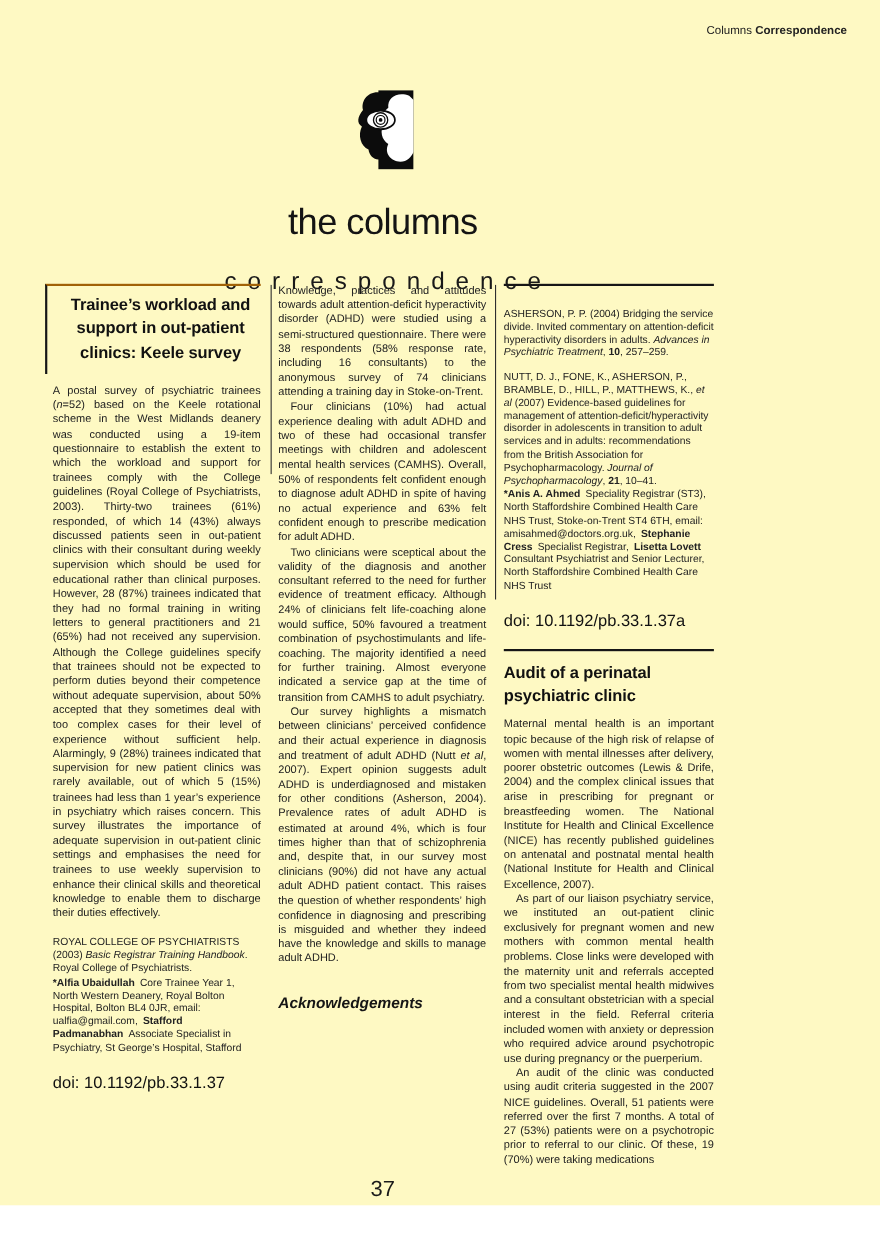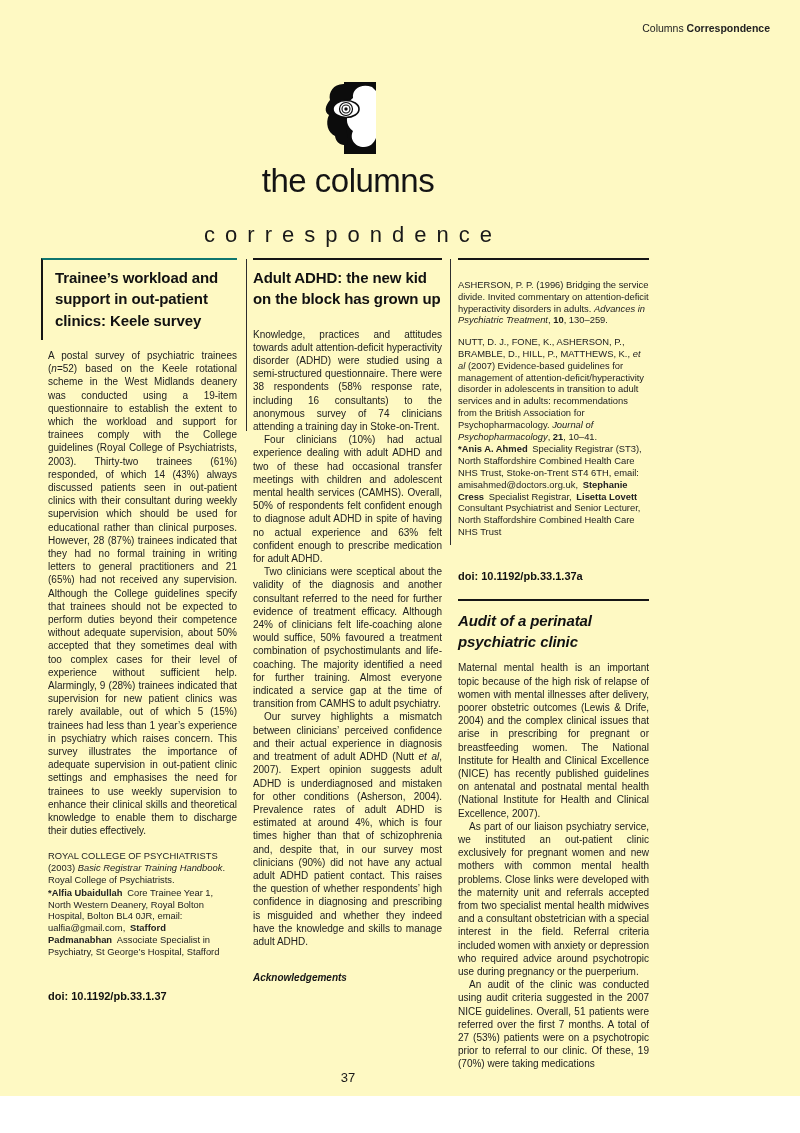--- a/index.html
+++ b/index.html
@@ -6,54 +6,54 @@
   .page{position:relative;width:800px;height:1096px;background:#fef9c3;overflow:hidden;
         font-family:"Liberation Sans",sans-serif;color:#1b1b1b;}
 
   
   .corner-header{position:absolute;top:22px;right:30px;font-size:10.5px;color:#222;}
   .corner-header .bold{font-weight:bold;}
 
   
   .masthead{position:absolute;top:82px;left:48px;width:600px;text-align:center;}
   .logo{display:inline-block;line-height:0;}
-  .masthead-title{font-size:33px;letter-spacing:-0.5px;margin-top:4px;color:#141414;}
+  .masthead-title{font-size:33px;letter-spacing:-0.5px;margin-top:24px;color:#141414;}
   .section-heading{font-size:22px;letter-spacing:10px;text-indent:10px;margin-top:22px;color:#191919;}
 
   
   .columns{position:absolute;top:258px;left:48px;width:601px;display:flex;gap:16px;}
   .col{flex:0 0 189px;width:189px;}
   .col.c3{flex:0 0 191px;width:191px;border-top:2px solid #161616;padding-top:6px;}
 
   .letter-title{font-size:15px;line-height:1.42;font-weight:bold;letter-spacing:-0.1px;
                 margin:0 0 9px 0;color:#111;}
-  .letter-title.bracket{border-top:2px solid #0f766e;border-left:2px solid #161616;
-                        margin-left:-7px;padding:7px 0 9px 12px;}
+  .letter-title.bracket{border-top:2px solid #a16207;border-left:2px solid #161616;
+                        margin-left:-7px;padding:7px 0 9px 12px;text-align:center;}
   .letter-title.topline{border-top:2px solid #161616;padding:7px 0 9px 0;}
-  .letter-title.plain{margin-top:9px;font-style:italic;}
+  .letter-title.plain{margin-top:9px;}
 
   .body{font-size:10px;line-height:13.2px;text-align:justify;margin:0;color:#202020;}
   .indent{text-indent:11px;}
   .small{font-size:9.4px;line-height:11.8px;margin:13px 0 0 0;color:#222;}
   .ref + .ref{margin-top:10px;}
   .authors{margin-top:1px;}
-  .doi{font-size:11px;font-weight:bold;margin:32px 0 0 0;color:#111;}
-  .ack-title{font-size:10px;font-weight:bold;font-style:italic;margin:24px 0 7px 0;color:#151515;}
+  .doi{font-size:15px;font-weight:normal;margin:18px 0 0 0;color:#111;}
+  .ack-title{font-size:14px;font-weight:bold;font-style:italic;margin:24px 0 7px 0;color:#151515;}
   .divider{height:2px;background:#161616;margin-top:17px;}
 
   .b{font-weight:bold;}
   .i{font-style:italic;}
 
   
   .col-sep{position:absolute;width:1px;background:#2e2e2e;}
   .sep1{left:246px;top:259px;height:172px;}
   .sep2{left:450px;top:259px;height:286px;}
 
   .page-number{position:absolute;top:1070px;left:48px;width:600px;text-align:center;
-               font-size:13px;color:#1a1a1a;}
+               font-size:20px;color:#1a1a1a;}
   .scan-mark{position:absolute;left:621px;top:1123px;width:31px;height:10px;background:#151515;}
 </style>
 </head>
 <body>
 
 <div class="page">
 
   <div class="corner-header">
     <span>Columns</span>
     <span class="bold">Correspondence</span>
@@ -79,30 +79,29 @@
 
     <div class="col">
       <h2 class="letter-title bracket">Trainee’s workload and support in out-patient clinics: Keele survey</h2>
       <p class="body"><span>A postal survey of psychiatric trainees (</span><span class="i">n</span><span>=52) based on the Keele rotational scheme in the West Midlands deanery was conducted using a 19-item questionnaire to establish the extent to which the workload and support for trainees comply with the College guidelines (Royal College of Psychiatrists, 2003). Thirty-two trainees (61%) responded, of which 14 (43%) always discussed patients seen in out-patient clinics with their consultant during weekly supervision which should be used for educational rather than clinical purposes. However, 28 (87%) trainees indicated that they had no formal training in writing letters to general practitioners and 21 (65%) had not received any supervision. Although the College guidelines specify that trainees should not be expected to perform duties beyond their competence without adequate supervision, about 50% accepted that they sometimes deal with too complex cases for their level of experience without sufficient help. Alarmingly, 9 (28%) trainees indicated that supervision for new patient clinics was rarely available, out of which 5 (15%) trainees had less than 1 year’s experience in psychiatry which raises concern. This survey illustrates the importance of adequate supervision in out-patient clinic settings and emphasises the need for trainees to use weekly supervision to enhance their clinical skills and theoretical knowledge to enable them to discharge their duties effectively.</span></p>
       <p class="small ref"><span>ROYAL COLLEGE OF PSYCHIATRISTS (2003) </span><span class="i">Basic Registrar Training Handbook</span><span>. Royal College of Psychiatrists.</span></p>
       <p class="small authors"><span class="b">*Alfia Ubaidullah</span><span> Core Trainee Year 1, North Western Deanery, Royal Bolton Hospital, Bolton BL4 0JR, email: ualfia@gmail.com, </span><span class="b">Stafford Padmanabhan</span><span> Associate Specialist in Psychiatry, St George’s Hospital, Stafford</span></p>
       <p class="doi">doi: 10.1192/pb.33.1.37</p>
     </div>
 
     <div class="col">
-      <h2 class="letter-title topline">Adult ADHD: the new kid on the block has grown up</h2>
       <p class="body">Knowledge, practices and attitudes towards adult attention-deficit hyperactivity disorder (ADHD) were studied using a semi-structured questionnaire. There were 38 respondents (58% response rate, including 16 consultants) to the anonymous survey of 74 clinicians attending a training day in Stoke-on-Trent.</p>
       <p class="body indent">Four clinicians (10%) had actual experience dealing with adult ADHD and two of these had occasional transfer meetings with children and adolescent mental health services (CAMHS). Overall, 50% of respondents felt confident enough to diagnose adult ADHD in spite of having no actual experience and 63% felt confident enough to prescribe medication for adult ADHD.</p>
       <p class="body indent">Two clinicians were sceptical about the validity of the diagnosis and another consultant referred to the need for further evidence of treatment efficacy. Although 24% of clinicians felt life-coaching alone would suffice, 50% favoured a treatment combination of psychostimulants and life-coaching. The majority identified a need for further training. Almost everyone indicated a service gap at the time of transition from CAMHS to adult psychiatry.</p>
       <p class="body indent"><span>Our survey highlights a mismatch between clinicians’ perceived confidence and their actual experience in diagnosis and treatment of adult ADHD (Nutt </span><span class="i">et al</span><span>, 2007). Expert opinion suggests adult ADHD is underdiagnosed and mistaken for other conditions (Asherson, 2004). Prevalence rates of adult ADHD is estimated at around 4%, which is four times higher than that of schizophrenia and, despite that, in our survey most clinicians (90%) did not have any actual adult ADHD patient contact. This raises the question of whether respondents’ high confidence in diagnosing and prescribing is misguided and whether they indeed have the knowledge and skills to manage adult ADHD.</span></p>
       <h3 class="ack-title">Acknowledgements</h3>
     </div>
 
     <div class="col c3">
-      <p class="small ref"><span>ASHERSON, P. P. (1996) Bridging the service divide. Invited commentary on attention-deficit hyperactivity disorders in adults. </span><span class="i">Advances in Psychiatric Treatment</span><span>, </span><span class="b">10</span><span>, 130–259.</span></p>
+      <p class="small ref"><span>ASHERSON, P. P. (2004) Bridging the service divide. Invited commentary on attention-deficit hyperactivity disorders in adults. </span><span class="i">Advances in Psychiatric Treatment</span><span>, </span><span class="b">10</span><span>, 257–259.</span></p>
       <p class="small ref"><span>NUTT, D. J., FONE, K., ASHERSON, P., BRAMBLE, D., HILL, P., MATTHEWS, K., </span><span class="i">et al</span><span> (2007) Evidence-based guidelines for management of attention-deficit/hyperactivity disorder in adolescents in transition to adult services and in adults: recommendations from the British Association for Psychopharmacology. </span><span class="i">Journal of Psychopharmacology</span><span>, </span><span class="b">21</span><span>, 10–41.</span></p>
       <p class="small authors"><span class="b">*Anis A. Ahmed</span><span> Speciality Registrar (ST3), North Staffordshire Combined Health Care NHS Trust, Stoke-on-Trent ST4 6TH, email: amisahmed@doctors.org.uk, </span><span class="b">Stephanie Cress</span><span> Specialist Registrar, </span><span class="b">Lisetta Lovett</span><span> Consultant Psychiatrist and Senior Lecturer, North Staffordshire Combined Health Care NHS Trust</span></p>
       <p class="doi">doi: 10.1192/pb.33.1.37a</p>
       <div class="divider"></div>
       <h2 class="letter-title plain">Audit of a perinatal psychiatric clinic</h2>
       <p class="body">Maternal mental health is an important topic because of the high risk of relapse of women with mental illnesses after delivery, poorer obstetric outcomes (Lewis &amp; Drife, 2004) and the complex clinical issues that arise in prescribing for pregnant or breastfeeding women. The National Institute for Health and Clinical Excellence (NICE) has recently published guidelines on antenatal and postnatal mental health (National Institute for Health and Clinical Excellence, 2007).</p>
       <p class="body indent">As part of our liaison psychiatry service, we instituted an out-patient clinic exclusively for pregnant women and new mothers with common mental health problems. Close links were developed with the maternity unit and referrals accepted from two specialist mental health midwives and a consultant obstetrician with a special interest in the field. Referral criteria included women with anxiety or depression who required advice around psychotropic use during pregnancy or the puerperium.</p>
       <p class="body indent">An audit of the clinic was conducted using audit criteria suggested in the 2007 NICE guidelines. Overall, 51 patients were referred over the first 7 months. A total of 27 (53%) patients were on a psychotropic prior to referral to our clinic. Of these, 19 (70%) were taking medications</p>
     </div>
 

